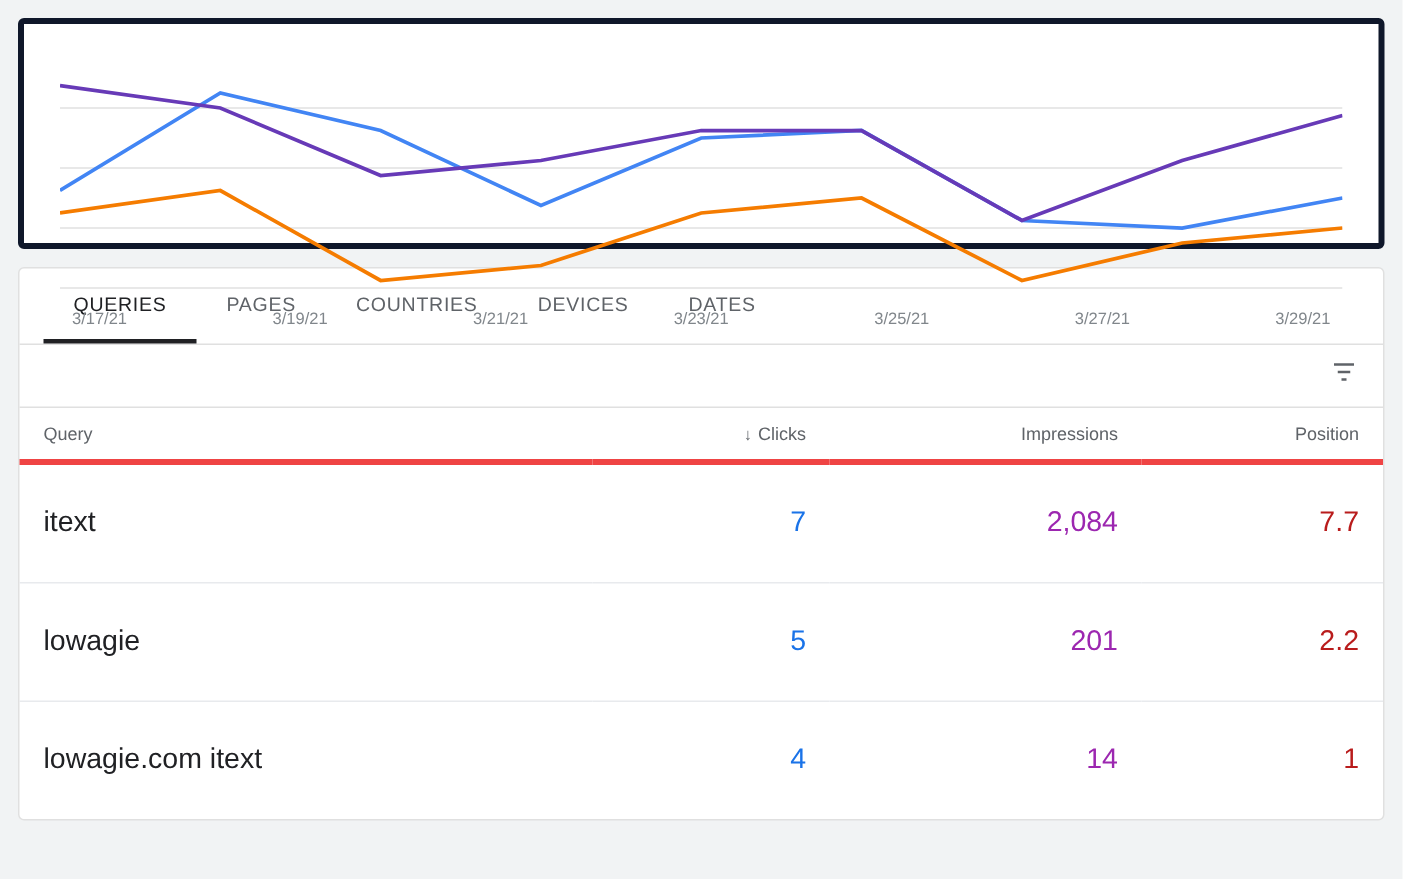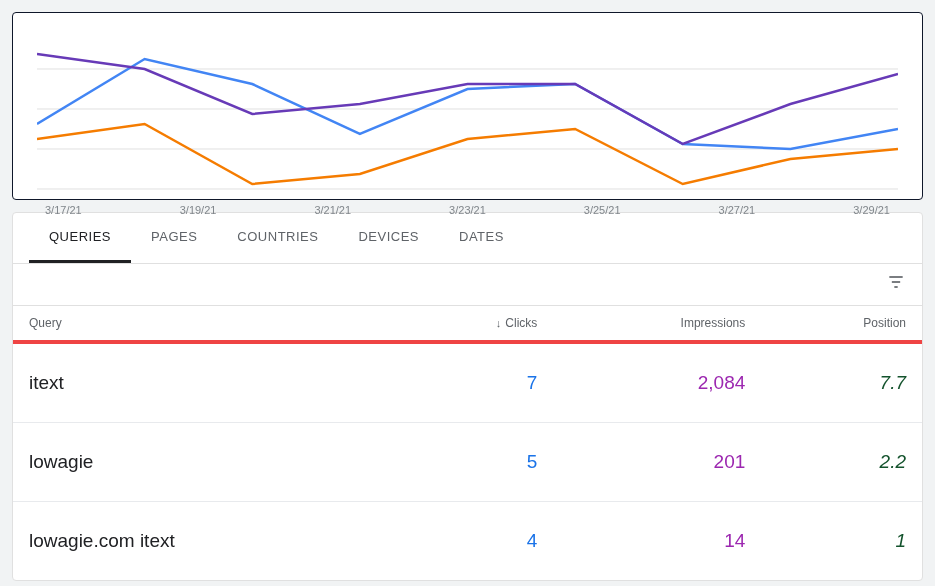--- a/index.html
+++ b/index.html
@@ -5,25 +5,25 @@
     * { box-sizing: border-box; margin: 0; padding: 0; }
     body {
       font-family: Arial, sans-serif;
       background: #f1f3f4;
       font-size: 13px;
       color: #202124;
     }
 
     .chart-card {
       background: #fff;
-      border: 1px solid #0f172a;
+      border: 4px solid #0f172a;
       border-radius: 4px;
       margin: 12px;
       padding: 16px 24px 8px 24px;
-      height: 188px;
+      height: 154px;
       position: relative;
     }
 
     .table-card {
       background: #fff;
       border: 1px solid #e0e0e0;
       border-radius: 4px;
       margin: 0 12px 12px 12px;
     }
 
@@ -83,21 +83,21 @@
       font-size: 19px;
     }
     .data-table td.num {
       text-align: right;
     }
     .data-table tr:last-child td {
       border-bottom: none;
     }
     .clicks-val { color: #1a73e8; }
     .impressions-val { color: #9c27b0; }
-    .position-val { color: #14532d; font-style: italic; }
+    .position-val { color: #b91c1c; }
 
     .sort-icon {
       display: inline-block;
       margin-right: 4px;
       font-size: 11px;
       color: #5f6368;
     }
 
     
     .chart-svg {

